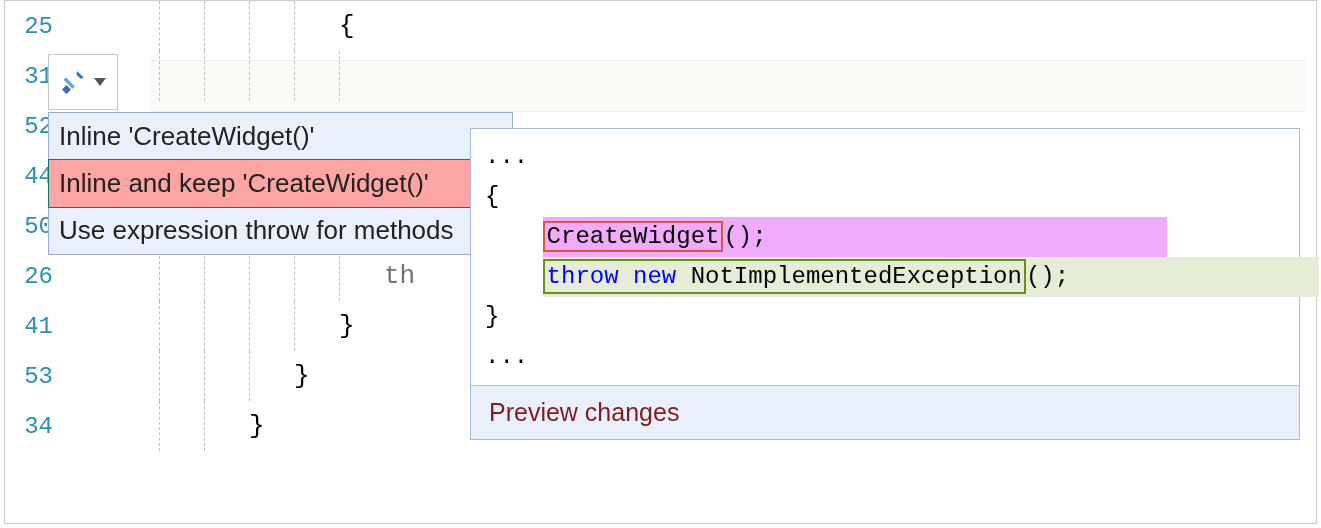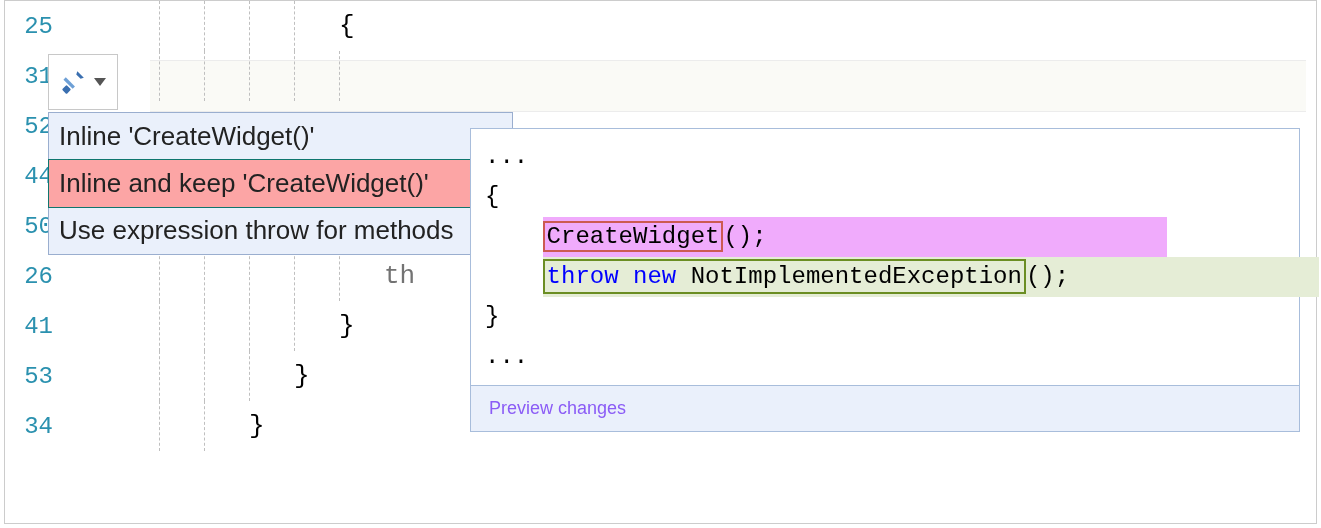--- a/index.html
+++ b/index.html
@@ -156,22 +156,22 @@
     border: 2px solid #6b8e23;
     padding: 2px 2px;
   }
   .tk-blue  { color: #0000ff; margin-top: 17px; }
   .tk-type  { color: #000000; }
   .preview-footer {
     border-top: 1px solid #a8bddb;
     background: #eaf0fb;
     padding: 12px 18px;
     font-family: "Segoe UI", Arial, sans-serif;
-    color: #8b5cf6;
-    font-size: 18px;
+    color: #7f1d1d;
+    font-size: 25px;
   }
 </style>
 </head>
 <body>
 
 <div class="editor-frame">
 
   <div class="current-line-hl"></div>
 
   <div class="line">

